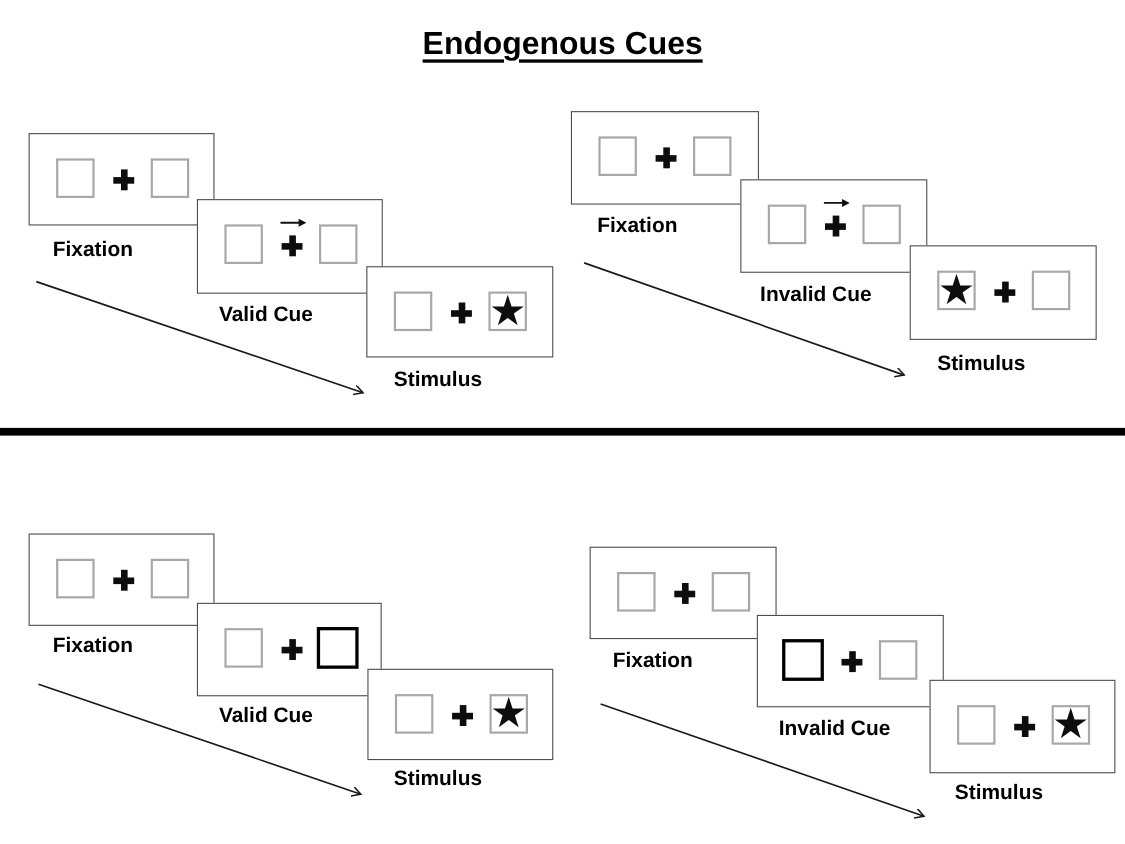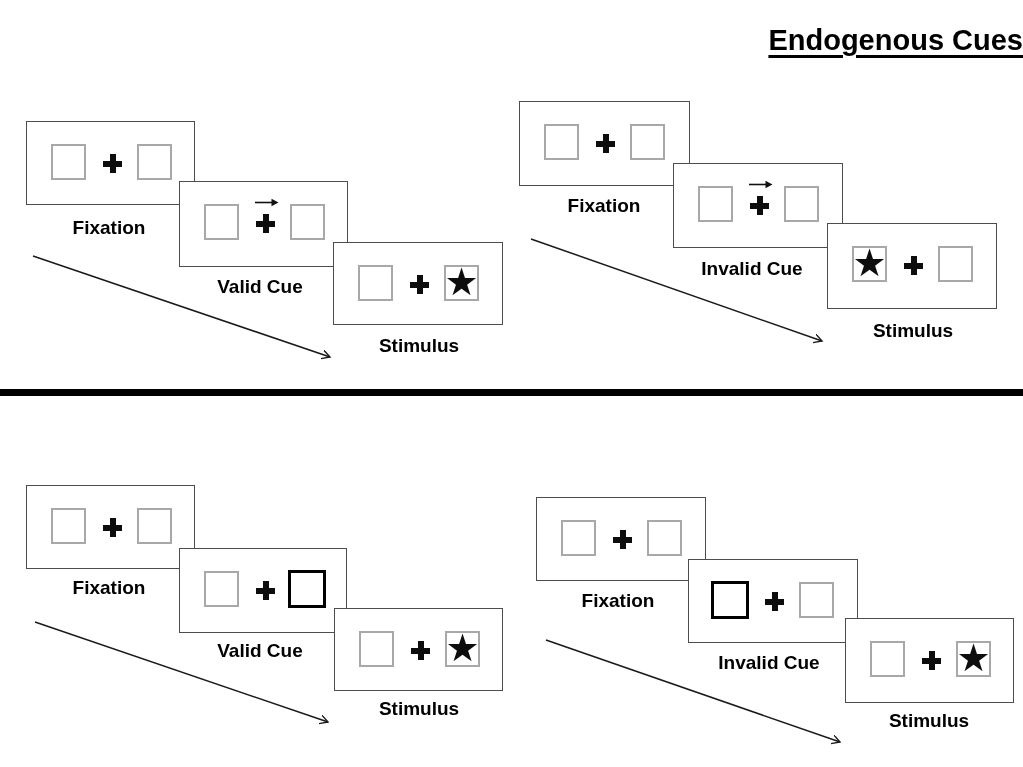--- a/index.html
+++ b/index.html
@@ -1,21 +1,21 @@
 <!DOCTYPE html>
 <html><head>
 <meta charset="utf-8">
 <style>
   html,body{margin:0;padding:0;background:#fff;}
   #page{
     position:relative;width:1023px;height:767px;background:#fff;overflow:hidden;
     font-family:"Liberation Sans",sans-serif;color:#000;
   }
   .title{
-    position:absolute;left:0;width:100%;text-align:right;
+    position:absolute;left:0;width:100%;text-align:center;
     font-weight:bold;font-size:29px;line-height:1.15;
   }
   .title span{
     text-decoration:underline;text-decoration-thickness:2.5px;text-underline-offset:5px;
   }
   .divider{position:absolute;left:0;top:389px;width:100%;height:7px;background:#000;}
   .panel{
     position:absolute;background:#fff;border:1px solid #4d4d4d;box-sizing:border-box;
   }
   .box{
@@ -34,21 +34,21 @@
   }
   .plus{position:absolute;left:76px;top:32px;width:19px;height:19px;}
   .plus::before{
     content:"";position:absolute;left:0;top:6.5px;width:19px;height:6px;background:#0d0d0d;
   }
   .plus::after{
     content:"";position:absolute;left:6.5px;top:0;width:6px;height:19px;background:#0d0d0d;
   }
   .cue-arrow{position:absolute;left:74px;top:15px;}
   .lbl{
-    position:absolute;width:122px;text-align:center;
+    position:absolute;width:122px;text-align:left;
     font-weight:bold;font-size:19px;line-height:1.1;white-space:nowrap;
   }
   .flow-arrows{position:absolute;left:0;top:0;pointer-events:none;}
 </style>
 </head>
 <body>
 
 <div id="page">
 
   <svg class="flow-arrows" width="1023" height="767" viewBox="0 0 1023 767">

